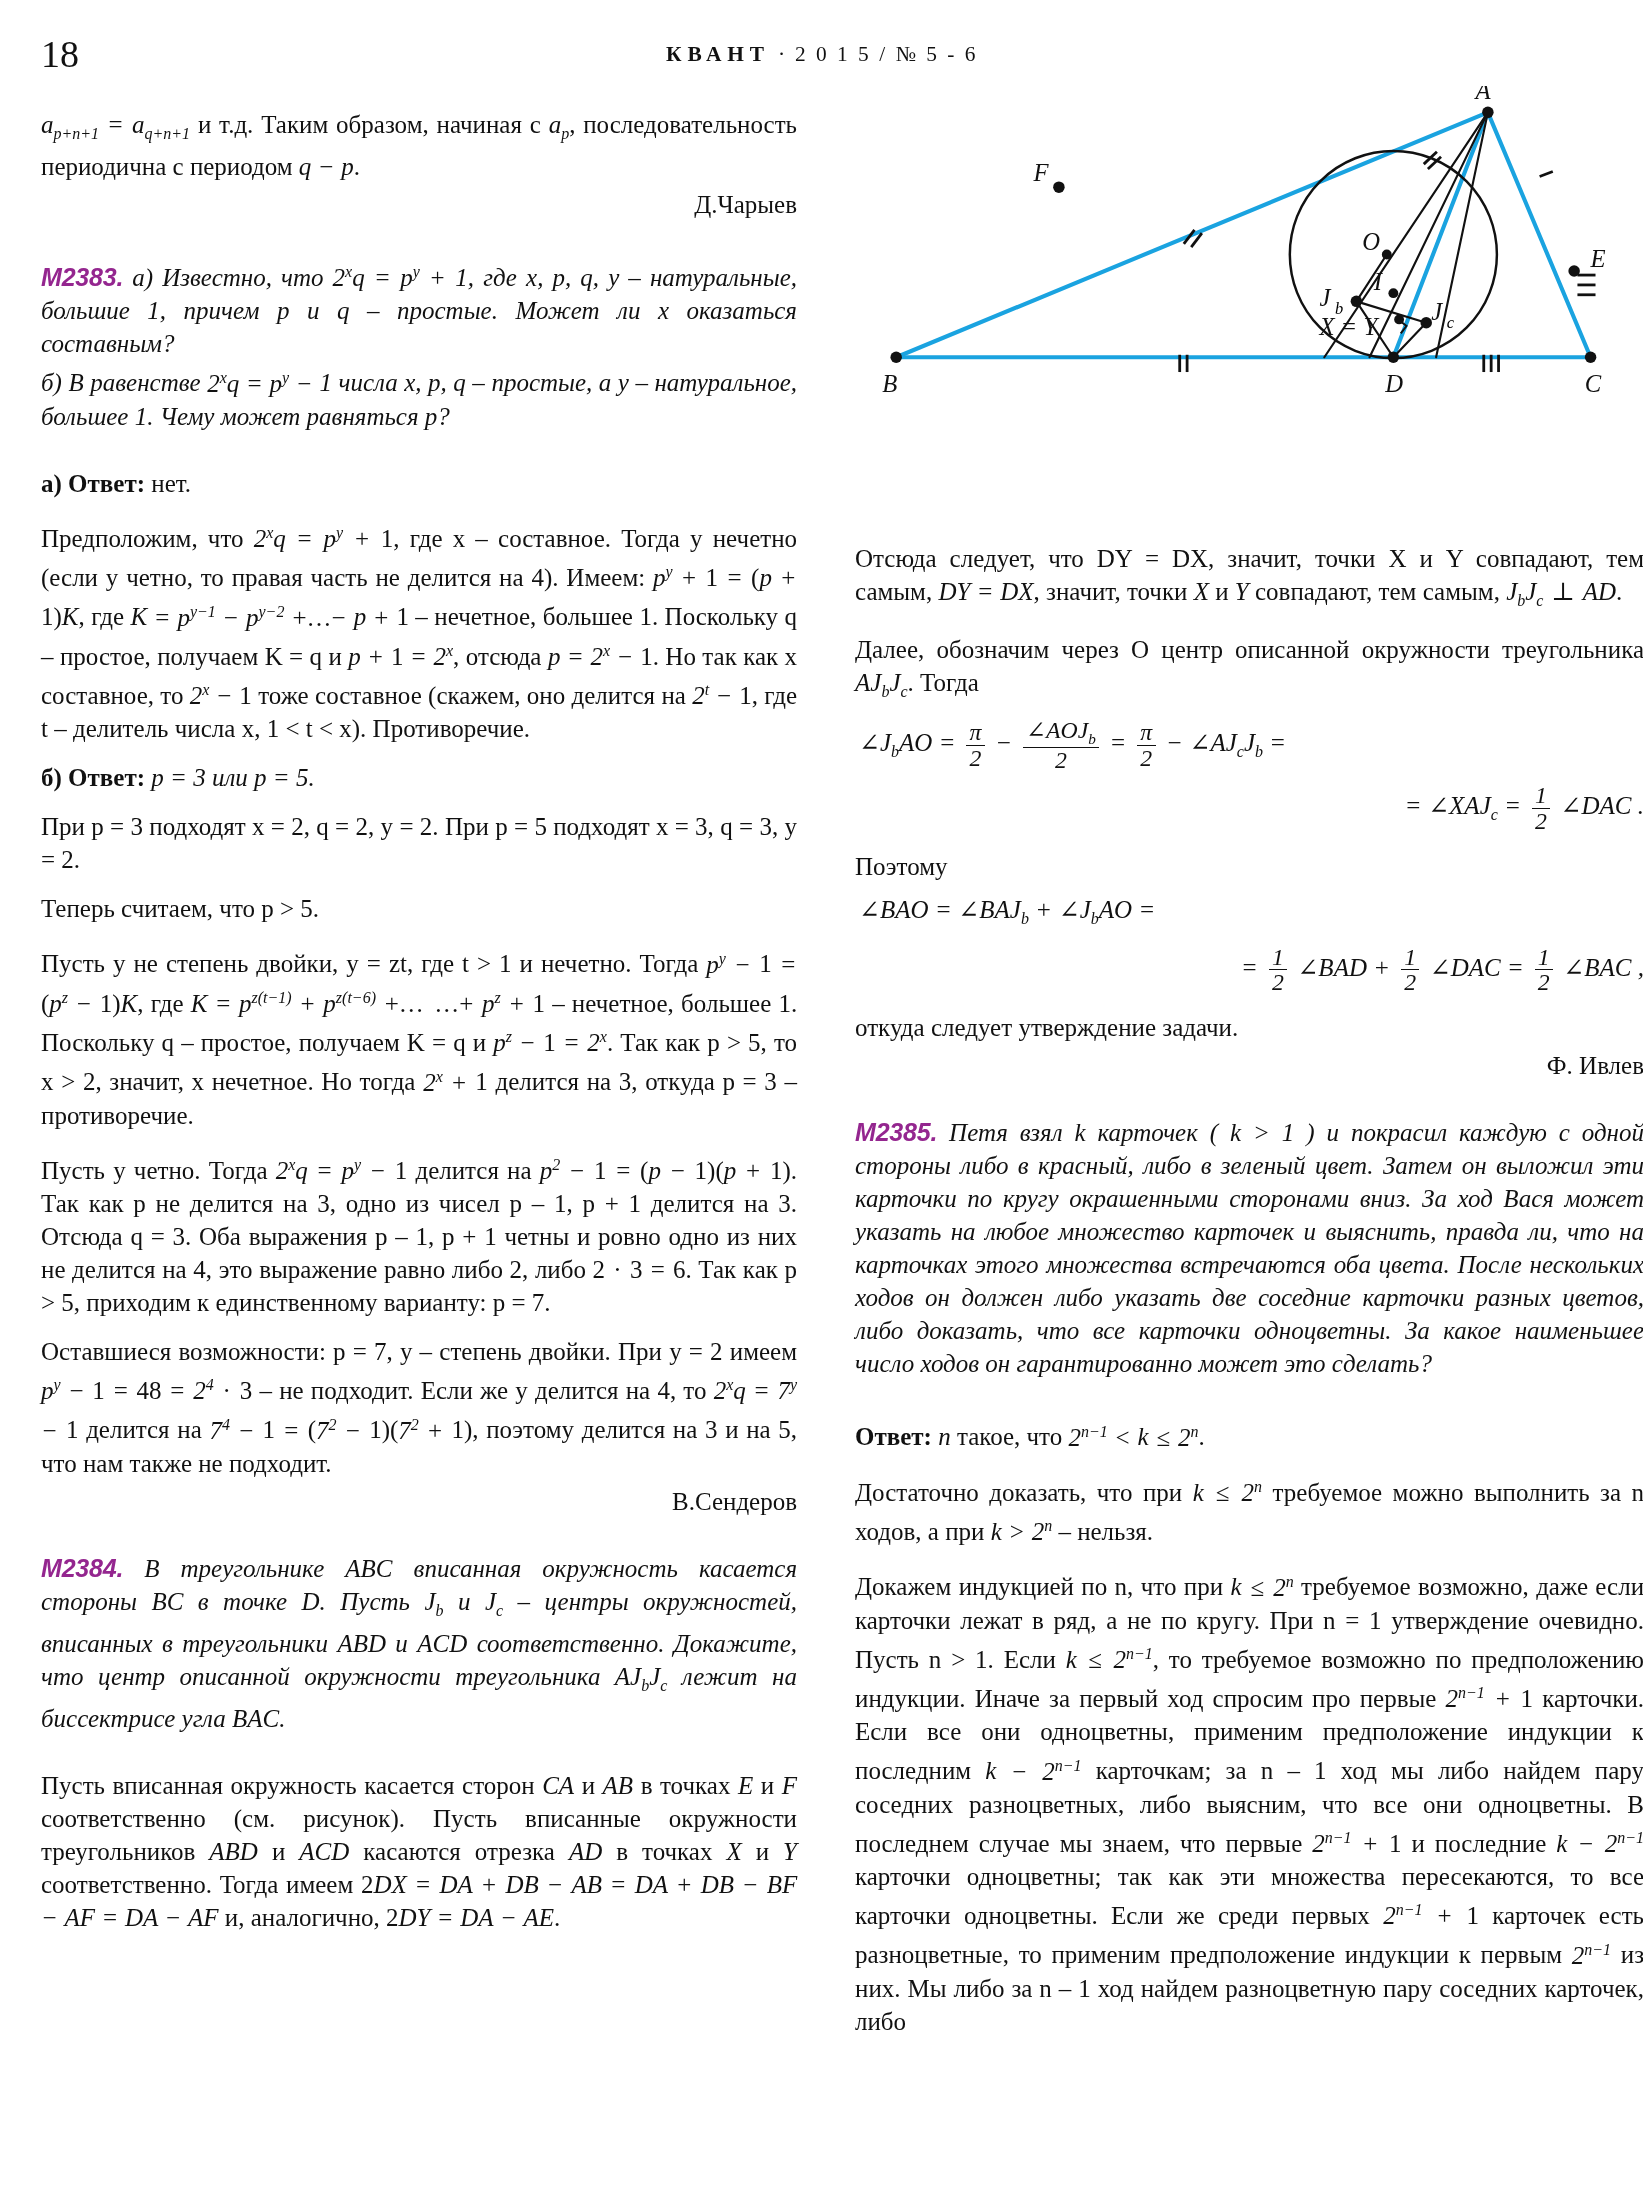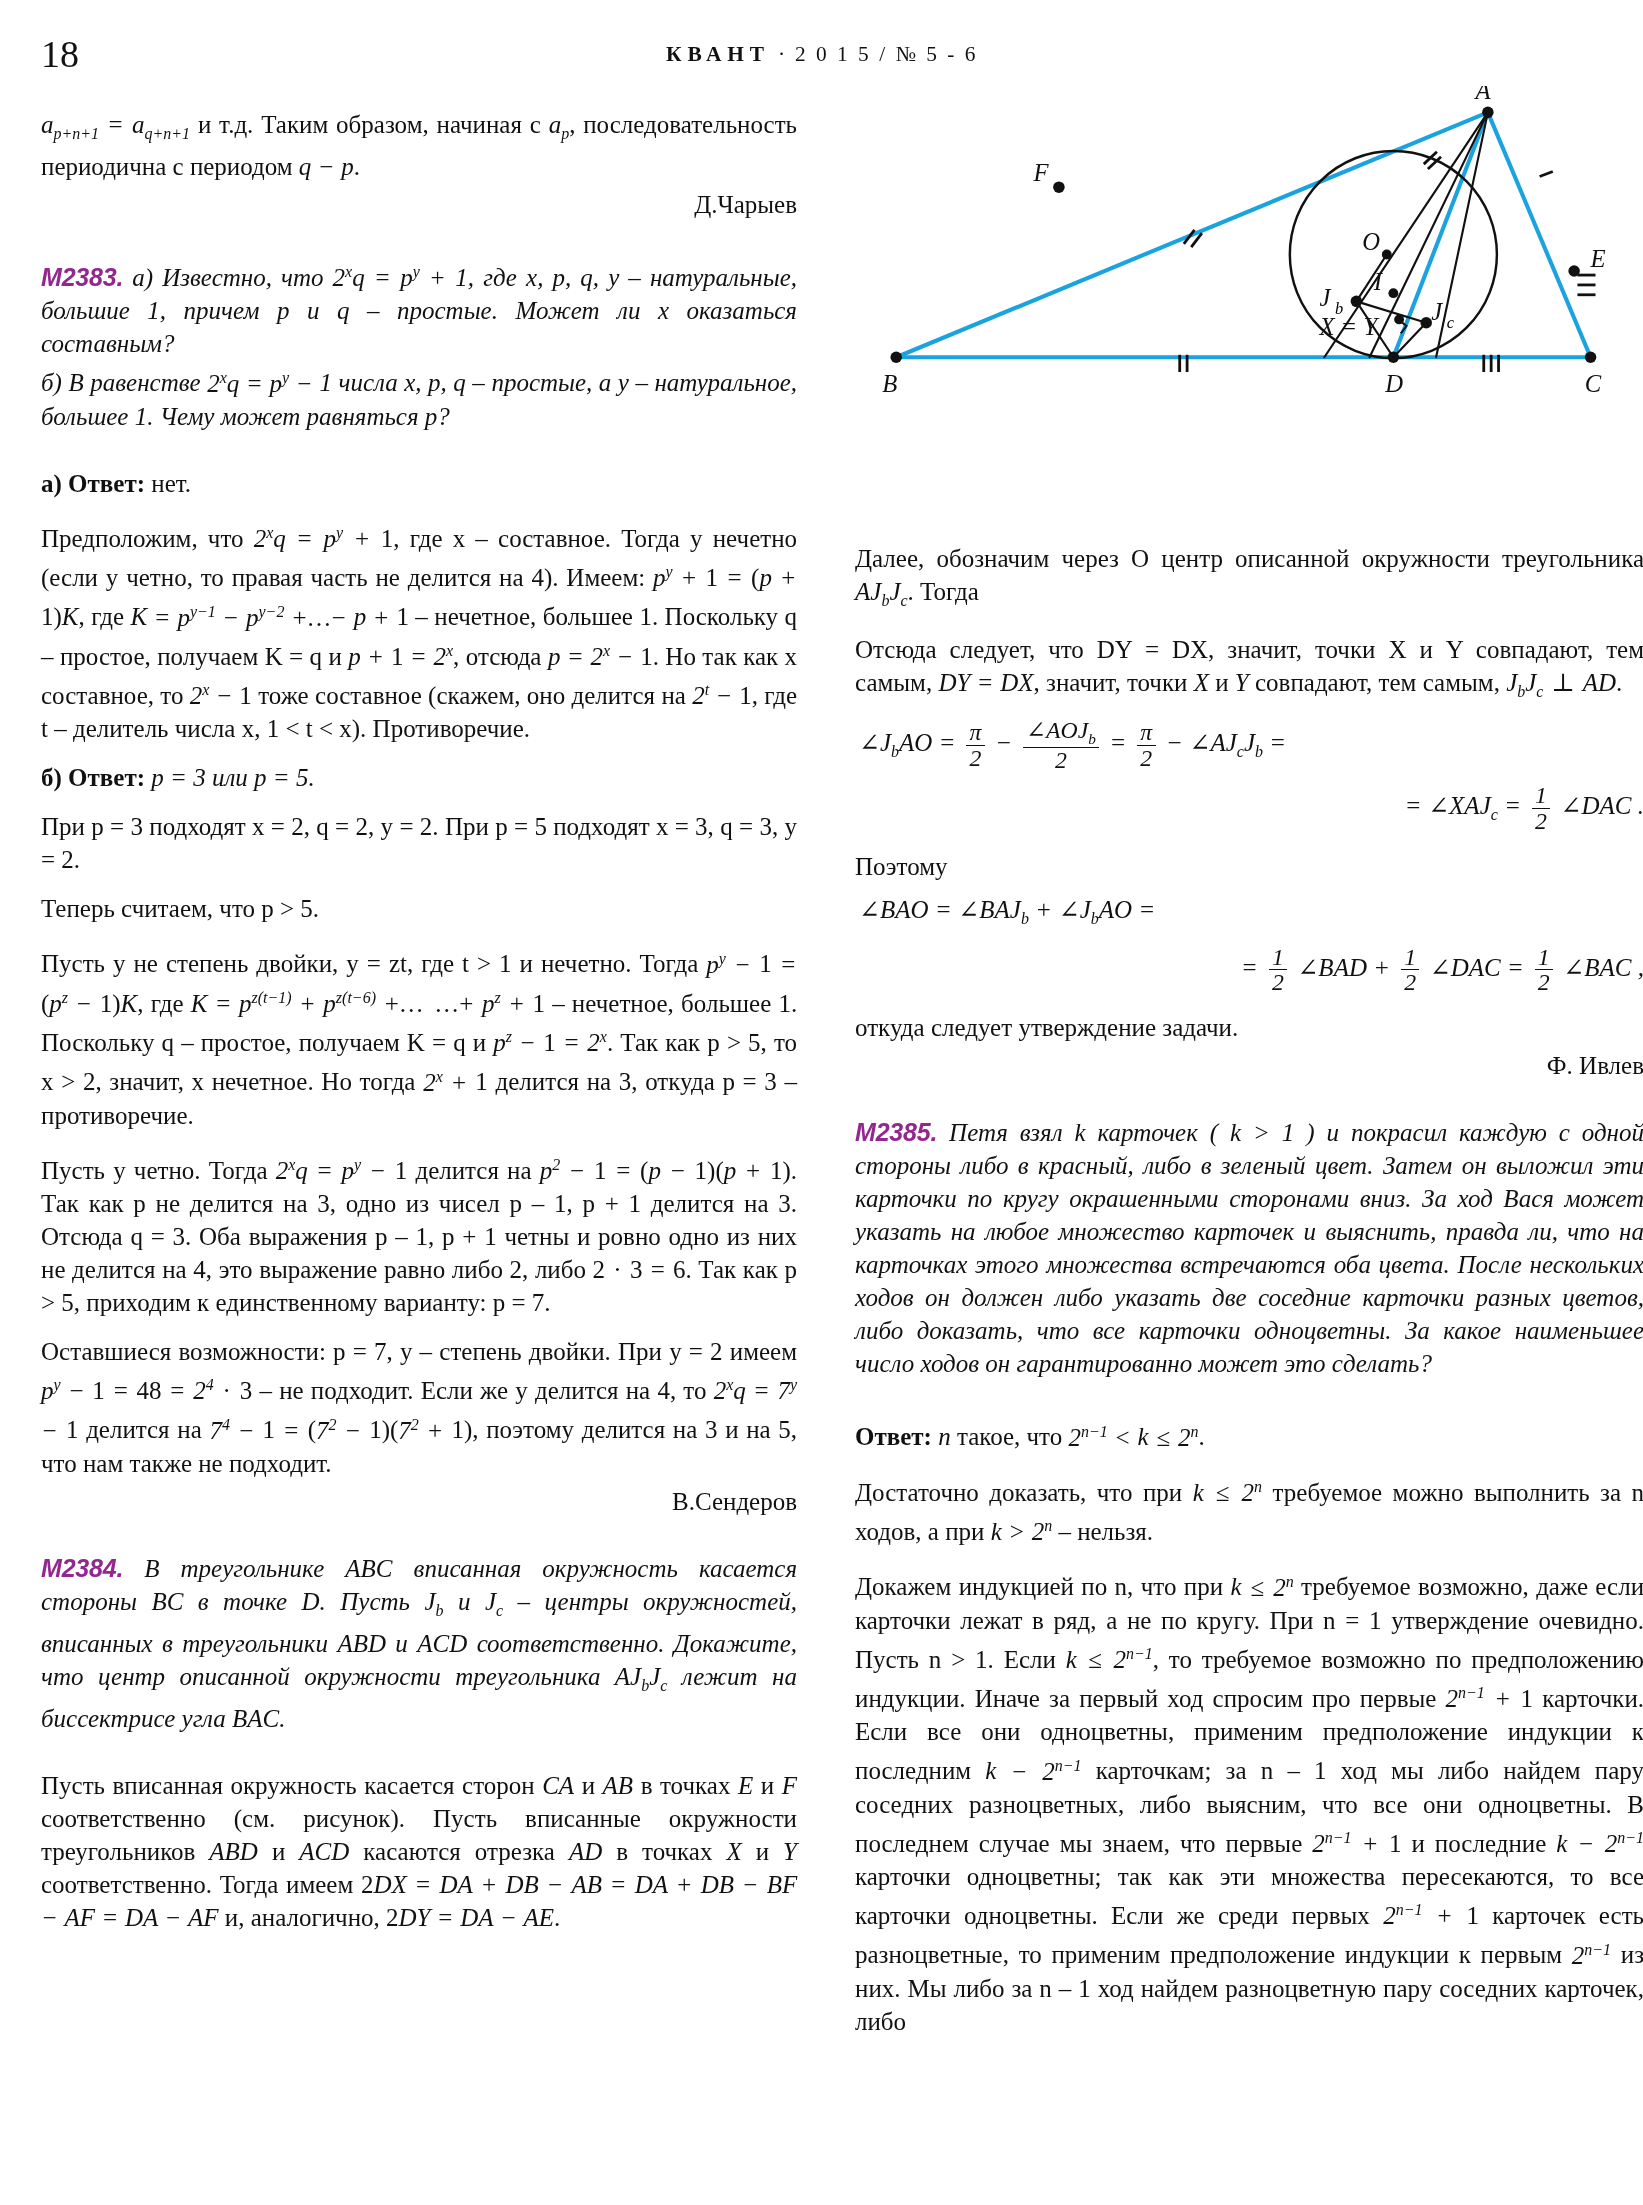--- a/index.html
+++ b/index.html
@@ -260,27 +260,27 @@
       <text class="flabel-sub" x="589" y="278">b</text>
       <text class="flabel" x="706" y="285">J</text>
       <text class="flabel-sub" x="725" y="295">c</text>
       <text class="flabel" x="570" y="303">X = Y</text>
     </svg>
   </div>
 
   <div class="col col-right">
 
     <p>
+      <span>Отсюда следует, что DY = DX, значит, точки X и Y совпадают, тем самым,</span>
+      <span class="m">DY</span> <span class="op">=</span> <span class="m">DX</span>, значит, точки <span class="m">X</span> и <span class="m">Y</span> совпадают, тем самым, <span class="m">J<sub class="sb">b</sub>J<sub class="sb">c</sub></span> <span class="op">⊥</span> <span class="m">AD</span><span>.</span>
+    </p>
+
+    <p>
       <span>Далее, обозначим через O центр описанной окружности треугольника</span>
       <span class="m">AJ<sub class="sb">b</sub>J<sub class="sb">c</sub></span><span>. Тогда</span>
-    </p>
-
-    <p>
-      <span>Отсюда следует, что DY = DX, значит, точки X и Y совпадают, тем самым,</span>
-      <span class="m">DY</span> <span class="op">=</span> <span class="m">DX</span>, значит, точки <span class="m">X</span> и <span class="m">Y</span> совпадают, тем самым, <span class="m">J<sub class="sb">b</sub>J<sub class="sb">c</sub></span> <span class="op">⊥</span> <span class="m">AD</span><span>.</span>
     </p>
 
     <div class="disp">
       <span class="mu">∠</span><span class="m">J<sub class="sb">b</sub>AO</span> <span class="op">=</span>
       <span class="frac"><span class="num">π</span><span class="den">2</span></span>
       <span class="op">−</span>
       <span class="frac"><span class="num"><span class="mu">∠</span>AOJ<sub class="sb">b</sub></span><span class="den">2</span></span>
       <span class="op">=</span>
       <span class="frac"><span class="num">π</span><span class="den">2</span></span>
       <span class="op">−</span> <span class="mu">∠</span><span class="m">AJ<sub class="sb">c</sub>J<sub class="sb">b</sub></span> <span class="op">=</span>

